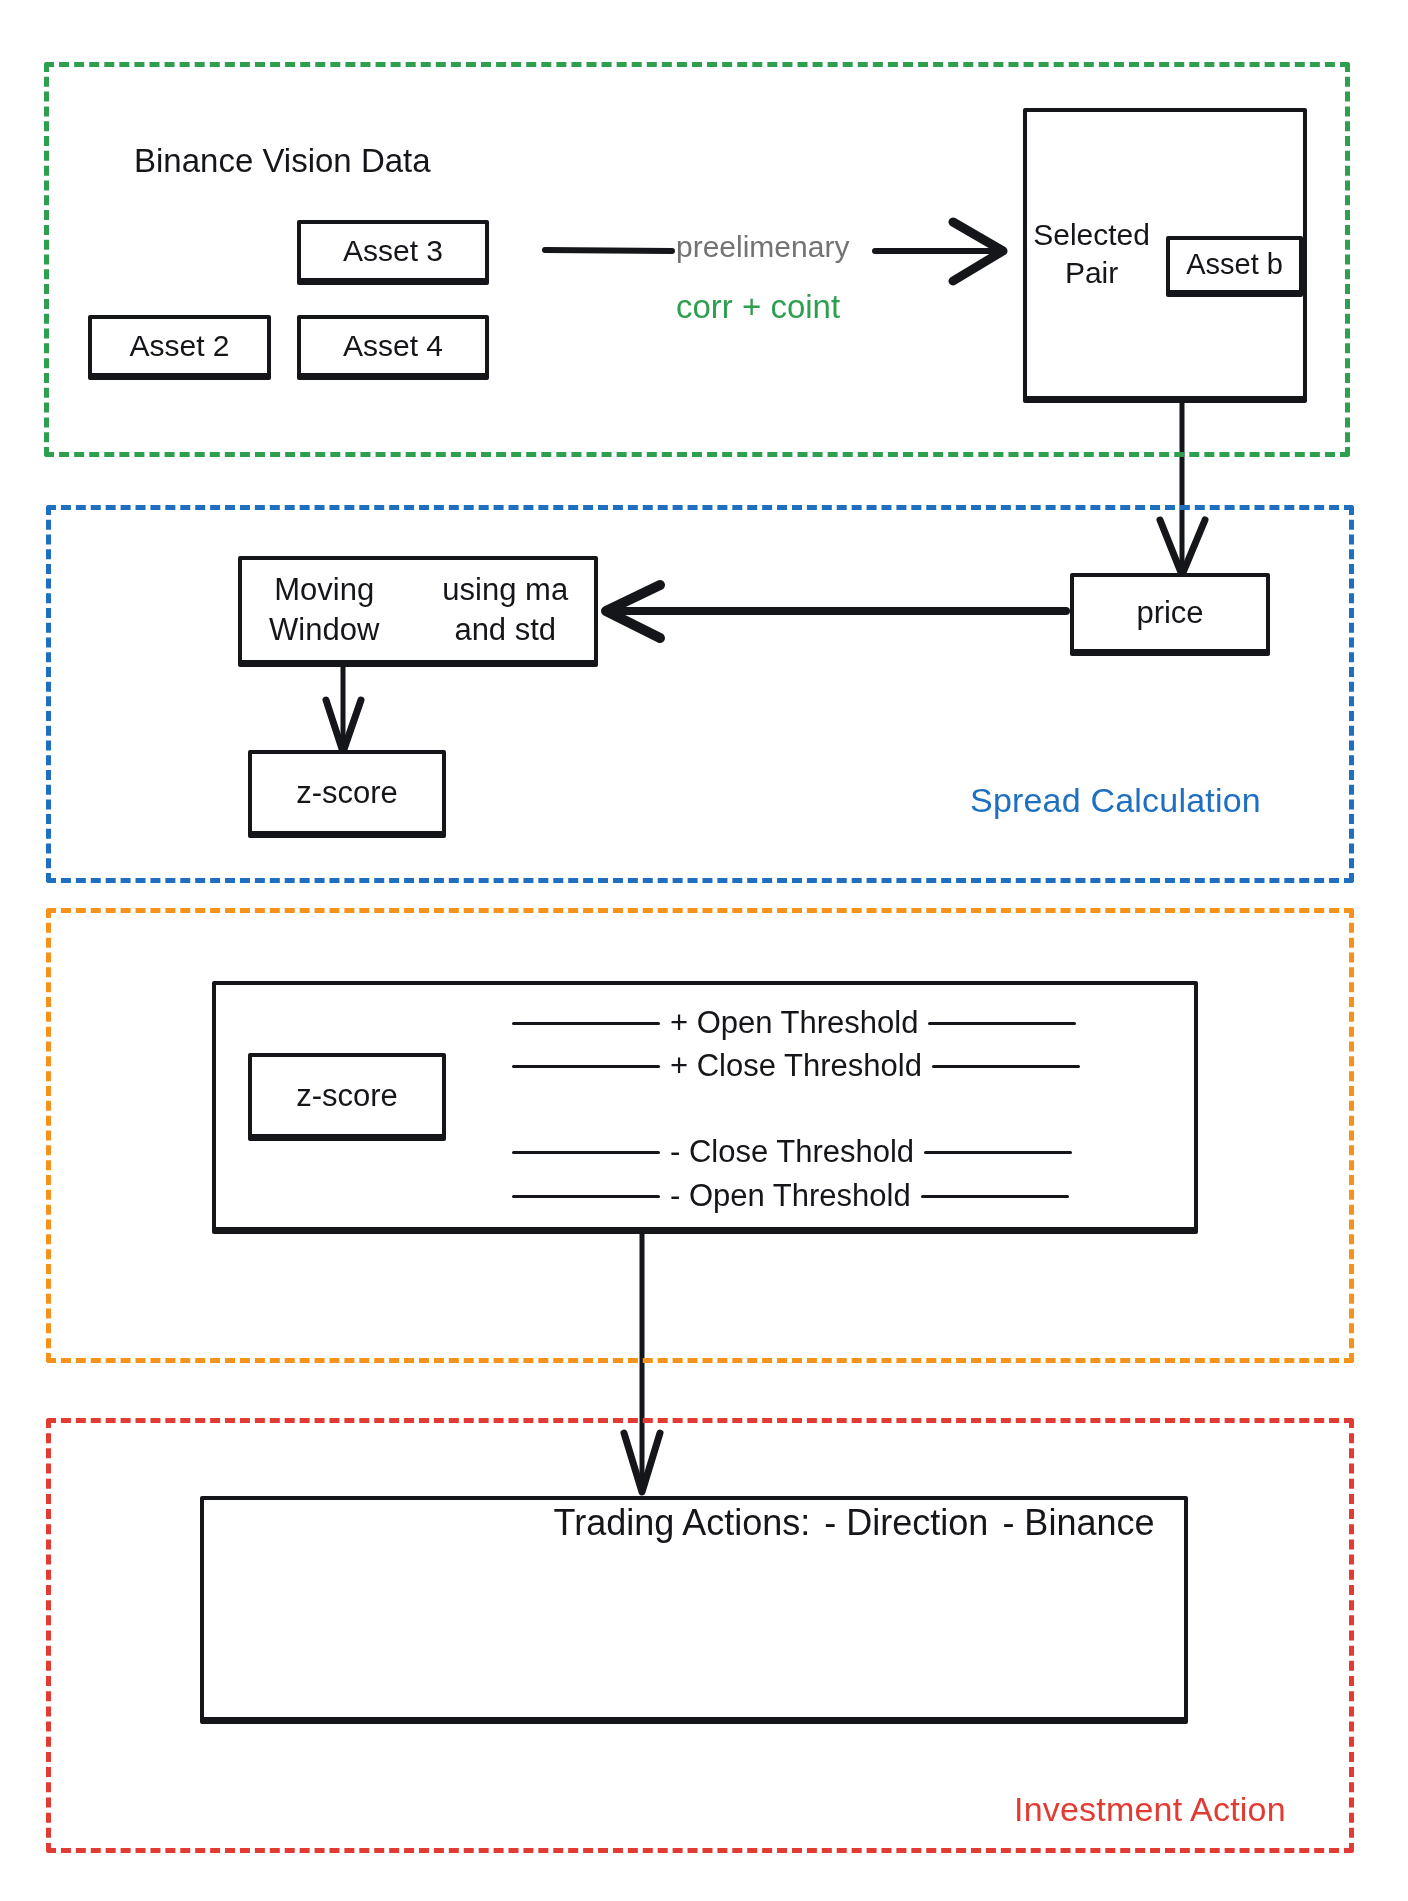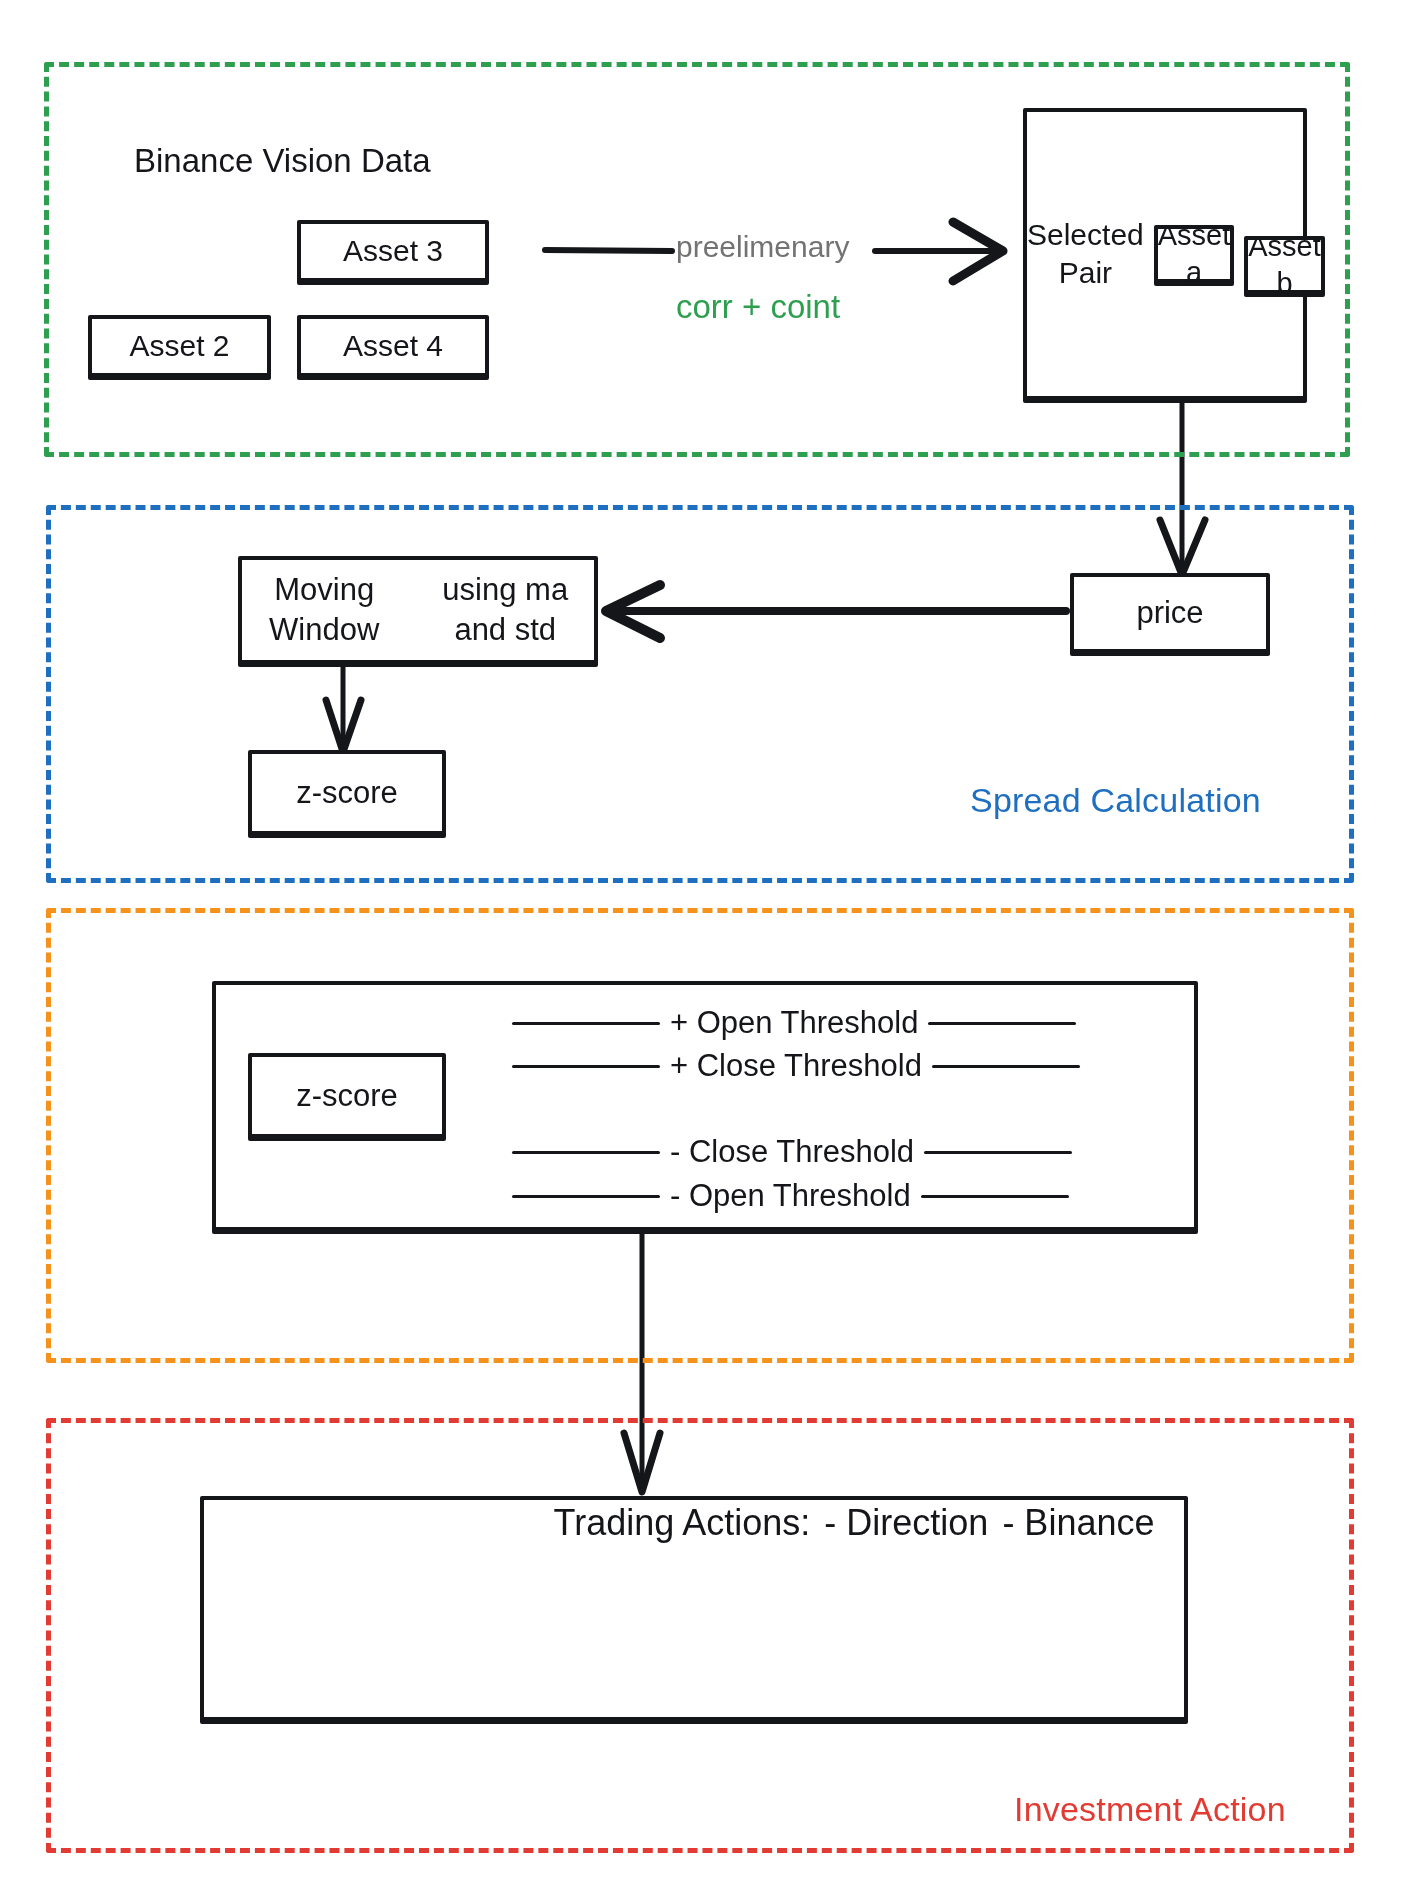--- a/index.html
+++ b/index.html
@@ -160,23 +160,20 @@
   </div>
   <div class="node thick-bottom" style="left:297px; top:315px; width:192px; height:62px; font-size:30px;">
     <span>Asset 4</span>
   </div>
 
   <div class="edge-label" style="left:676px; top:230px; font-size:30px; color:#737373;">preelimenary</div>
   <div class="edge-label" style="left:676px; top:288px; font-size:33px; color:#2E9E4F;">corr + coint</div>
 
   <div class="node thick-bottom" style="left:1023px; top:108px; width:284px; height:292px; justify-content:flex-start; padding-top:22px;">
     <span style="font-size:30px; margin-bottom:22px;">Selected Pair</span>
-    <div class="node thick-bottom" style="position:relative; left:0; top:0; width:186px; height:58px; font-size:29px; margin-bottom:22px;">
-      <span>Asset a</span>
-    </div>
     <div class="node thick-bottom" style="position:relative; left:0; top:0; width:186px; height:58px; font-size:29px;">
       <span>Asset b</span>
     </div>
   </div>
 
   <div class="section" style="left:46px; top:505px; width:1308px; height:378px; border-color:#1F6FC0;"></div>
 
   <div class="section-label" style="left:970px; top:781px; color:#1F6FC0;">Spread Calculation</div>
 
   <div class="node thick-bottom" style="left:238px; top:556px; width:360px; height:108px; font-size:31px;">

